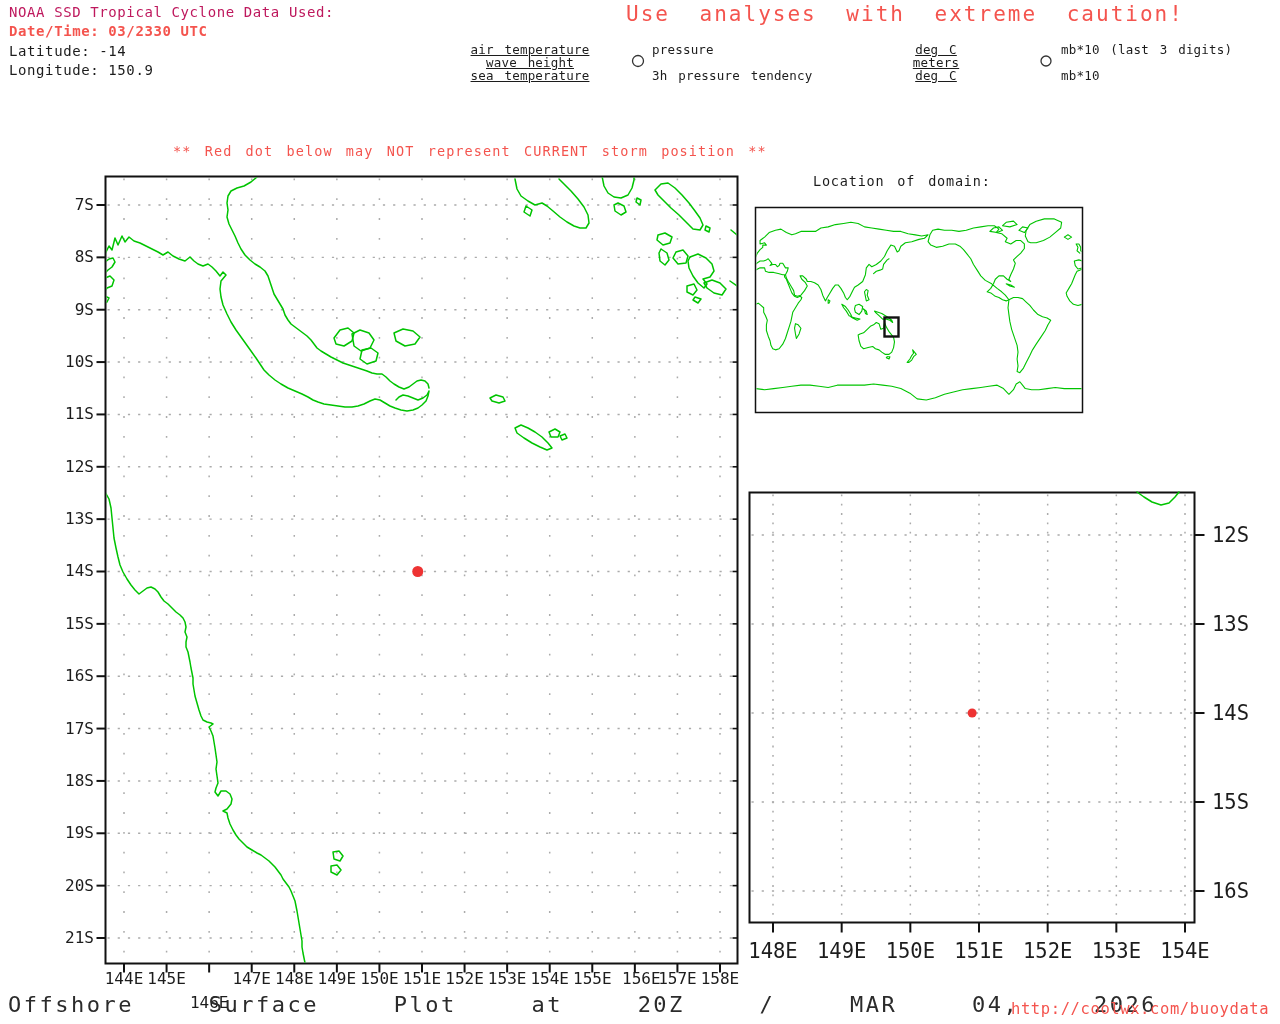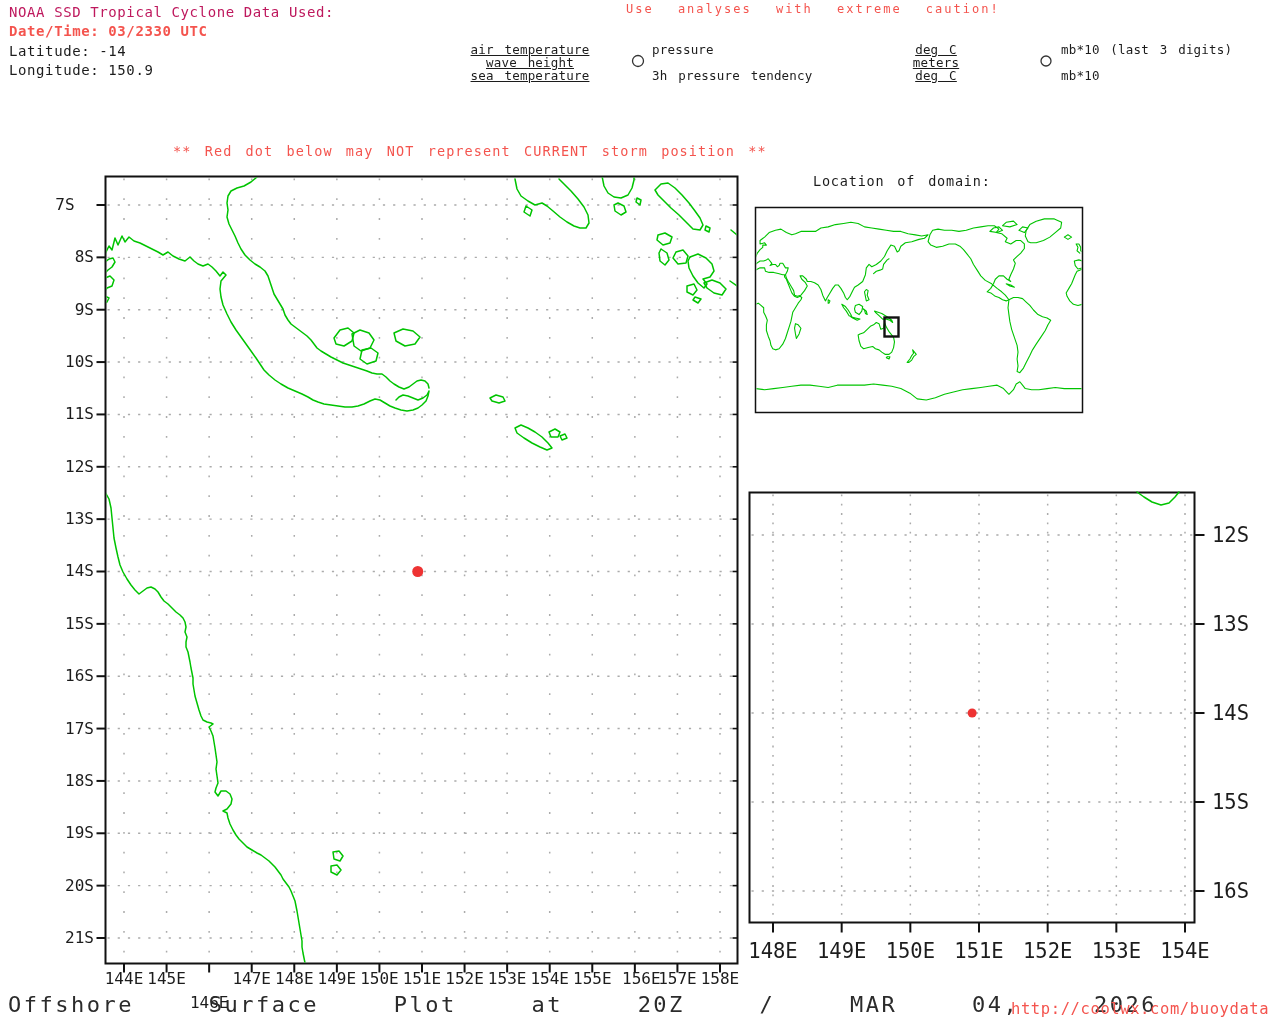--- a/index.html
+++ b/index.html
@@ -2,21 +2,21 @@
 <html><head>
 <meta charset="utf-8">
 <style>
   html,body{margin:0;padding:0;background:#ffffff;}
   body{width:1280px;height:1024px;overflow:hidden;position:relative;
        font-family:"DejaVu Sans Mono",monospace;color:#1c1c1c;}
   .abs{position:absolute;white-space:nowrap;}
   .red{}
   .bold{font-weight:bold;}
   #storm-info{left:9px;top:3px;font-size:14px;line-height:19.4px;letter-spacing:.6px;}
-  #caution-title{left:626px;top:2px;font-size:12px;letter-spacing:2px;word-spacing:15px;}
+  #caution-title{left:626px;top:2px;font-size:21px;letter-spacing:2px;word-spacing:15px;}
   .leg{font-size:12.5px;letter-spacing:.2px;word-spacing:3px;}
   .leg-r{text-align:center;text-decoration:underline;}
   #warning-line{left:173px;top:143px;font-size:13.5px;letter-spacing:1.1px;word-spacing:4px;}
   #world-title{left:813px;top:173px;font-size:13.5px;letter-spacing:.8px;word-spacing:4px;}
   #footer-title{left:8px;top:992px;font-size:22px;letter-spacing:2.5px;word-spacing:59px;color:#2b2b2b;}
   #footer-link{left:1011px;top:1000px;font-size:15.5px;letter-spacing:.6px;text-decoration:none;cursor:pointer;}
   .tick-label{position:absolute;font-size:16px;color:#1c1c1c;}
   .tick-label.ctr{text-align:center;}
   .tick-label.rgt{text-align:right;}
   .tick-label.big{font-size:20.5px;}
@@ -247,21 +247,21 @@
     <div class="tick-label ctr" style="left: 393.997px; top: 969px; width: 56px;">151E</div>
     <div class="tick-label ctr" style="left: 436.568px; top: 969px; width: 56px;">152E</div>
     <div class="tick-label ctr" style="left: 479.139px; top: 969px; width: 56px;">153E</div>
     <div class="tick-label ctr" style="left: 521.71px; top: 969px; width: 56px;">154E</div>
     <div class="tick-label ctr" style="left: 564.281px; top: 969px; width: 56px;">155E</div>
     <div class="tick-label ctr" style="left: 606.852px; top: 969px; width: 69px;">156E</div>
     <div class="tick-label ctr" style="left: 649.423px; top: 969px; width: 56px;">157E</div>
     <div class="tick-label ctr" style="left: 691.994px; top: 969px; width: 56px;">158E</div>
   </div>
 <div id="mm-lat">
-    <div class="tick-label rgt" style="left: 36px; top: 195px; width: 58px; text-align: center;">7S</div>
+    <div class="tick-label rgt" style="left: 36px; top: 195px; width: 58px;">7S</div>
     <div class="tick-label rgt" style="left: 36px; top: 247.357px; width: 58px;">8S</div>
     <div class="tick-label rgt" style="left: 36px; top: 299.714px; width: 58px;">9S</div>
     <div class="tick-label rgt" style="left: 36px; top: 352.071px; width: 58px;">10S</div>
     <div class="tick-label rgt" style="left: 36px; top: 404.428px; width: 58px;">11S</div>
     <div class="tick-label rgt" style="left: 36px; top: 456.785px; width: 58px;">12S</div>
     <div class="tick-label rgt" style="left: 36px; top: 509.142px; width: 58px;">13S</div>
     <div class="tick-label rgt" style="left: 36px; top: 561.499px; width: 58px;">14S</div>
     <div class="tick-label rgt" style="left: 36px; top: 613.856px; width: 58px;">15S</div>
     <div class="tick-label rgt" style="left: 36px; top: 666.213px; width: 58px;">16S</div>
     <div class="tick-label rgt" style="left: 36px; top: 718.57px; width: 58px;">17S</div>

